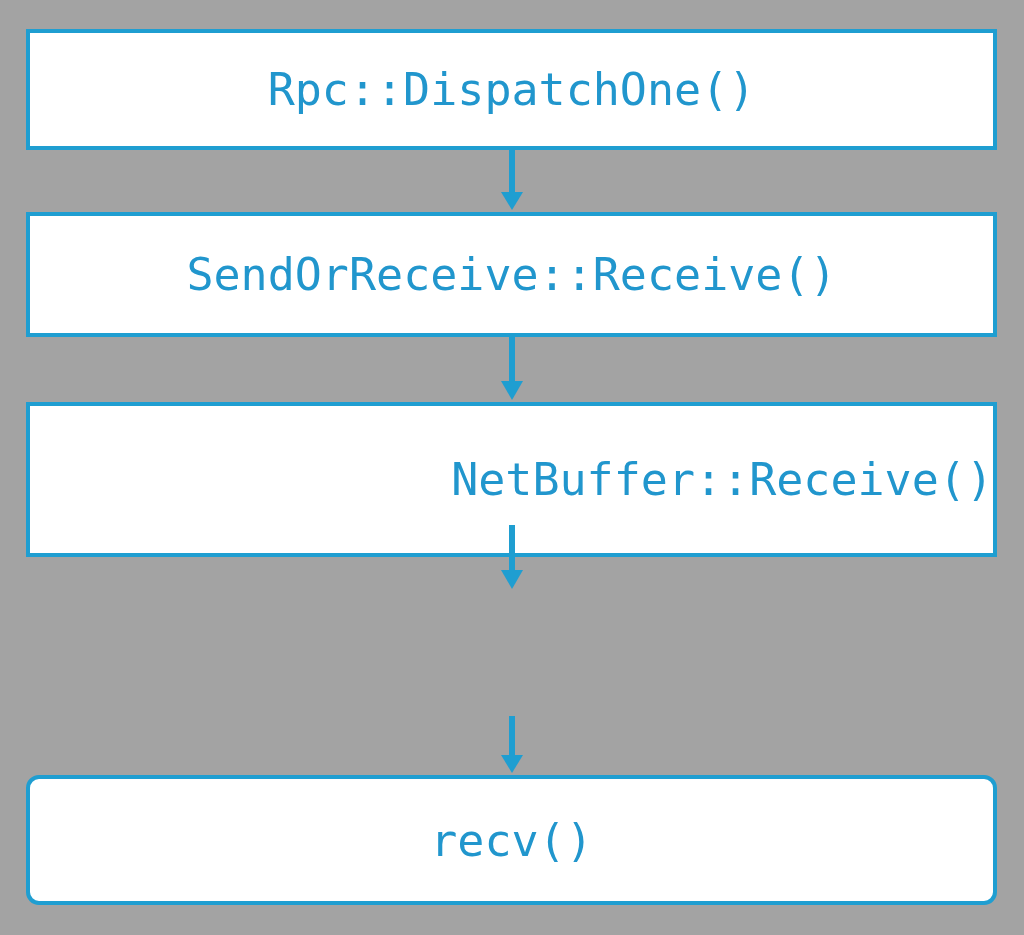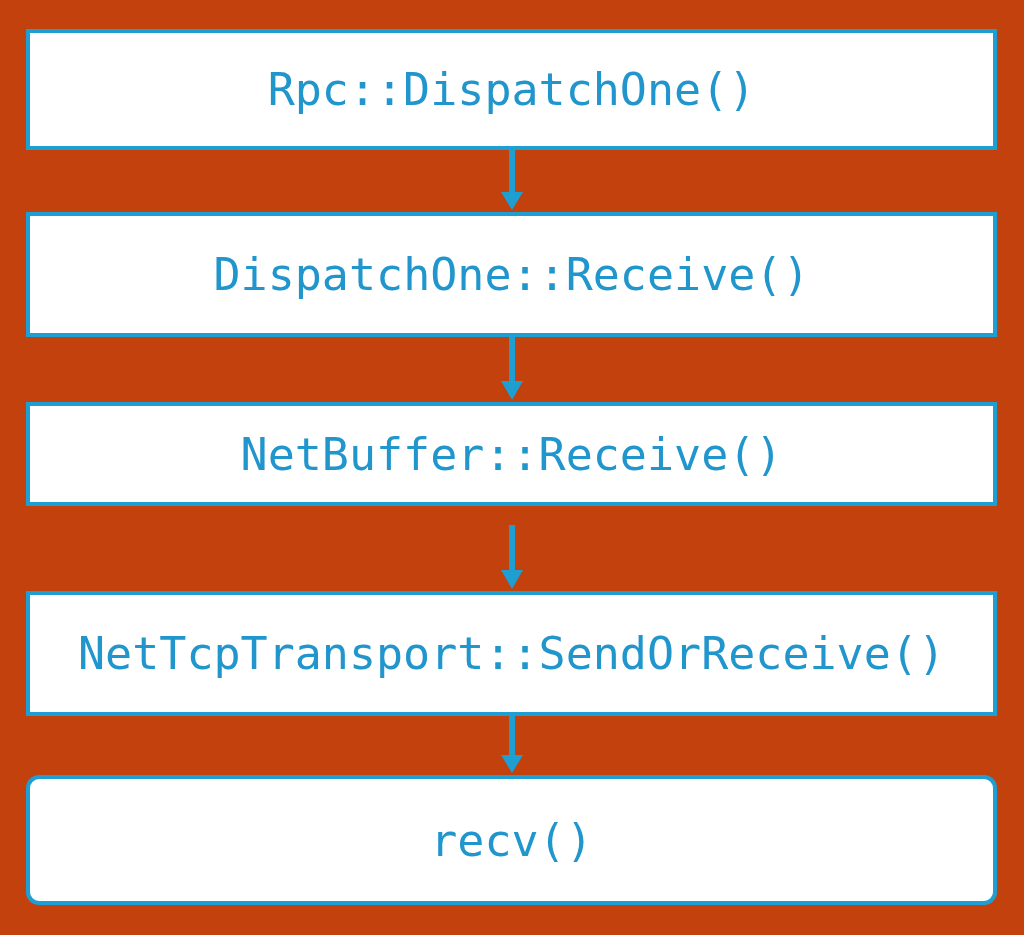--- a/index.html
+++ b/index.html
@@ -11,21 +11,21 @@
     width: 1024px;
     height: 935px;
     font-family: "DejaVu Sans Mono", monospace;
     overflow: hidden;
   }
 
   #diagram {
     position: relative;
     width: 1024px;
     height: 935px;
-    background: #c2410c;
+    background: #a3a3a3;
   }
 
   .flow-node {
     position: absolute;
     left: 26px;
     width: 971px;
     box-sizing: border-box;
     border: 4px solid #1f9ed1;
     background: #ffffff;
     display: flex;
@@ -39,21 +39,21 @@
     line-height: 1;
     color: #2196cd;
     letter-spacing: 0px;
     white-space: nowrap;
     font-weight: 400;
   }
 
   
   .node-1 { top: 29px;  height: 121px; }
   .node-2 { top: 212px; height: 125px; }
-  .node-3 { top: 402px; height: 104px; }
+  .node-3 { top: 402px; height: 155px; justify-content: flex-end; }
   .node-4 { top: 591px; height: 125px; }
   .node-5 { top: 775px; height: 130px; border-radius: 13px; }
 
   
   .flow-arrow {
     position: absolute;
     left: 0;
     width: 1024px;
     pointer-events: none;
   }
@@ -78,44 +78,41 @@
   </div>
 
   <div class="flow-arrow arrow-1">
     <svg viewBox="0 0 1024 62" preserveAspectRatio="none" aria-hidden="true">
       <rect x="509" y="0" width="6" height="44" fill="#1f9ed1"></rect>
       <polygon points="501,42 523,42 512,60" fill="#1f9ed1"></polygon>
     </svg>
   </div>
 
   <div class="flow-node node-2">
-    <span class="flow-node-label">DispatchOne::Receive()</span>
+    <span class="flow-node-label">SendOrReceive::Receive()</span>
   </div>
 
   <div class="flow-arrow arrow-2">
     <svg viewBox="0 0 1024 65" preserveAspectRatio="none" aria-hidden="true">
       <rect x="509" y="0" width="6" height="46" fill="#1f9ed1"></rect>
       <polygon points="501,44 523,44 512,63" fill="#1f9ed1"></polygon>
     </svg>
   </div>
 
   <div class="flow-node node-3">
     <span class="flow-node-label">NetBuffer::Receive()</span>
   </div>
 
   <div class="flow-arrow arrow-3">
     <svg viewBox="0 0 1024 66" preserveAspectRatio="none" aria-hidden="true">
       <rect x="509" y="0" width="6" height="47" fill="#1f9ed1"></rect>
       <polygon points="501,45 523,45 512,64" fill="#1f9ed1"></polygon>
     </svg>
   </div>
 
-  <div class="flow-node node-4">
-    <span class="flow-node-label">NetTcpTransport::SendOrReceive()</span>
-  </div>
 
   <div class="flow-arrow arrow-4">
     <svg viewBox="0 0 1024 59" preserveAspectRatio="none" aria-hidden="true">
       <rect x="509" y="0" width="6" height="41" fill="#1f9ed1"></rect>
       <polygon points="501,39 523,39 512,57" fill="#1f9ed1"></polygon>
     </svg>
   </div>
 
   <div class="flow-node node-5">
     <span class="flow-node-label">recv()</span>

